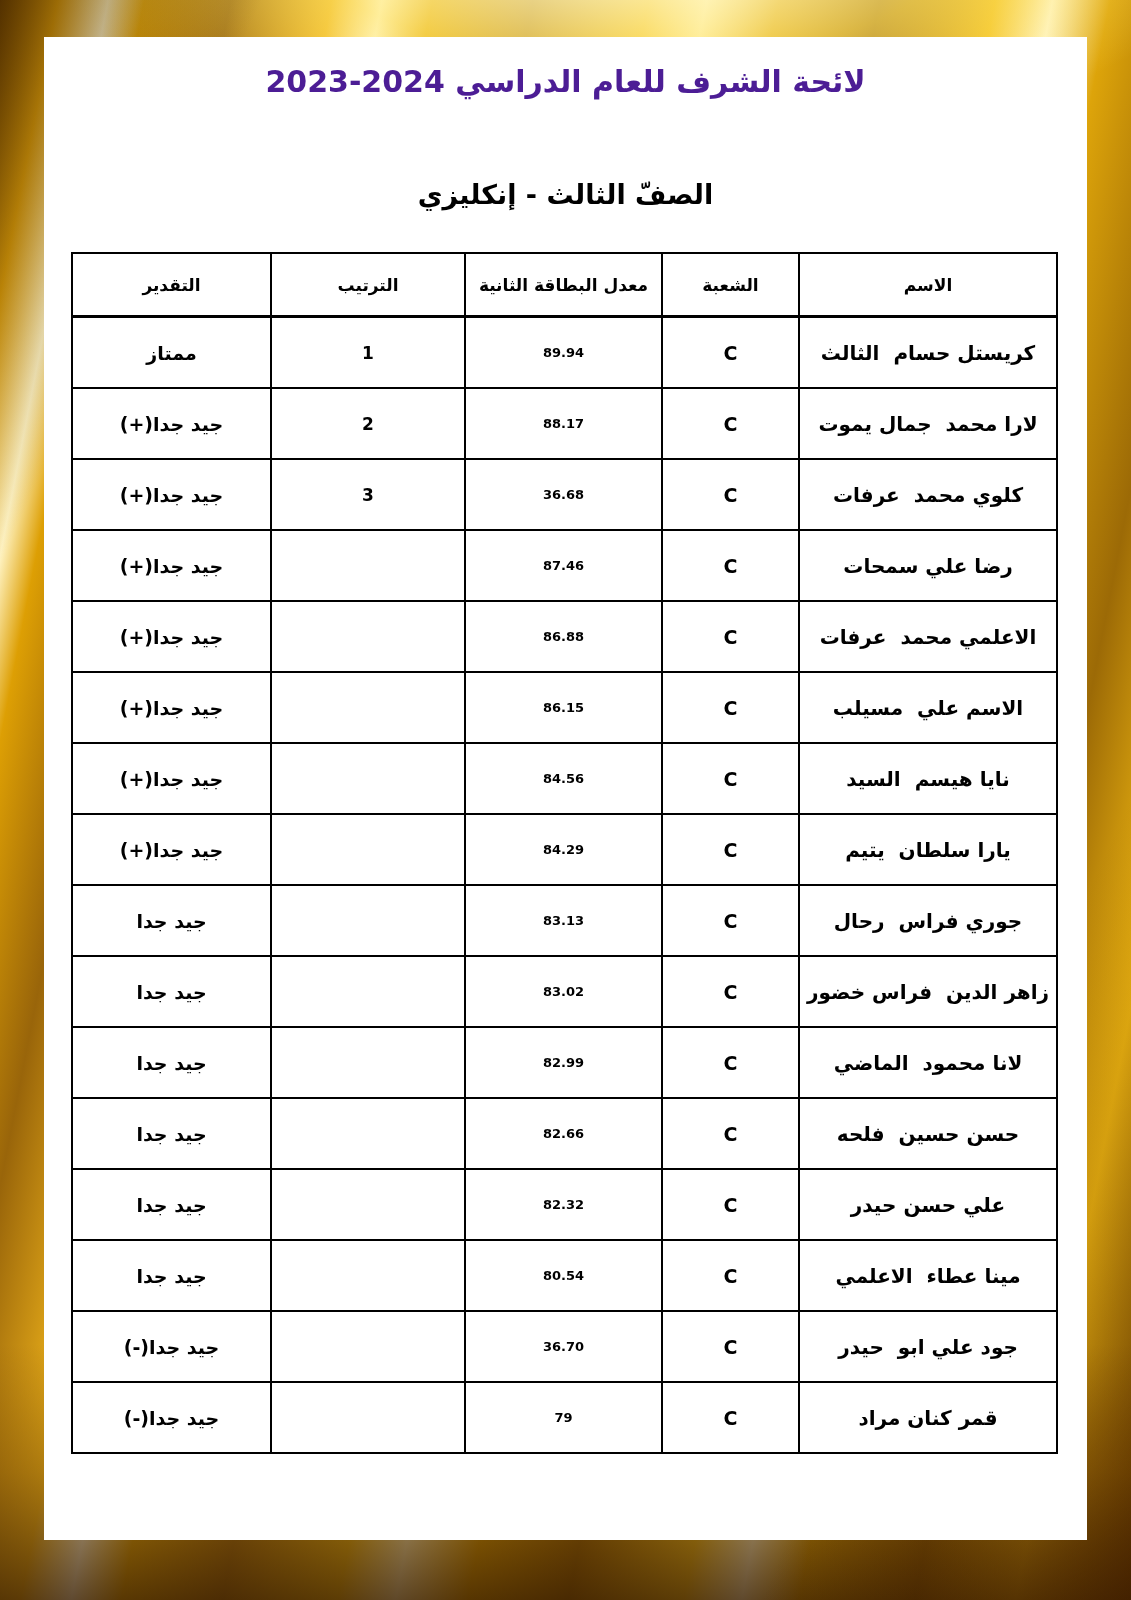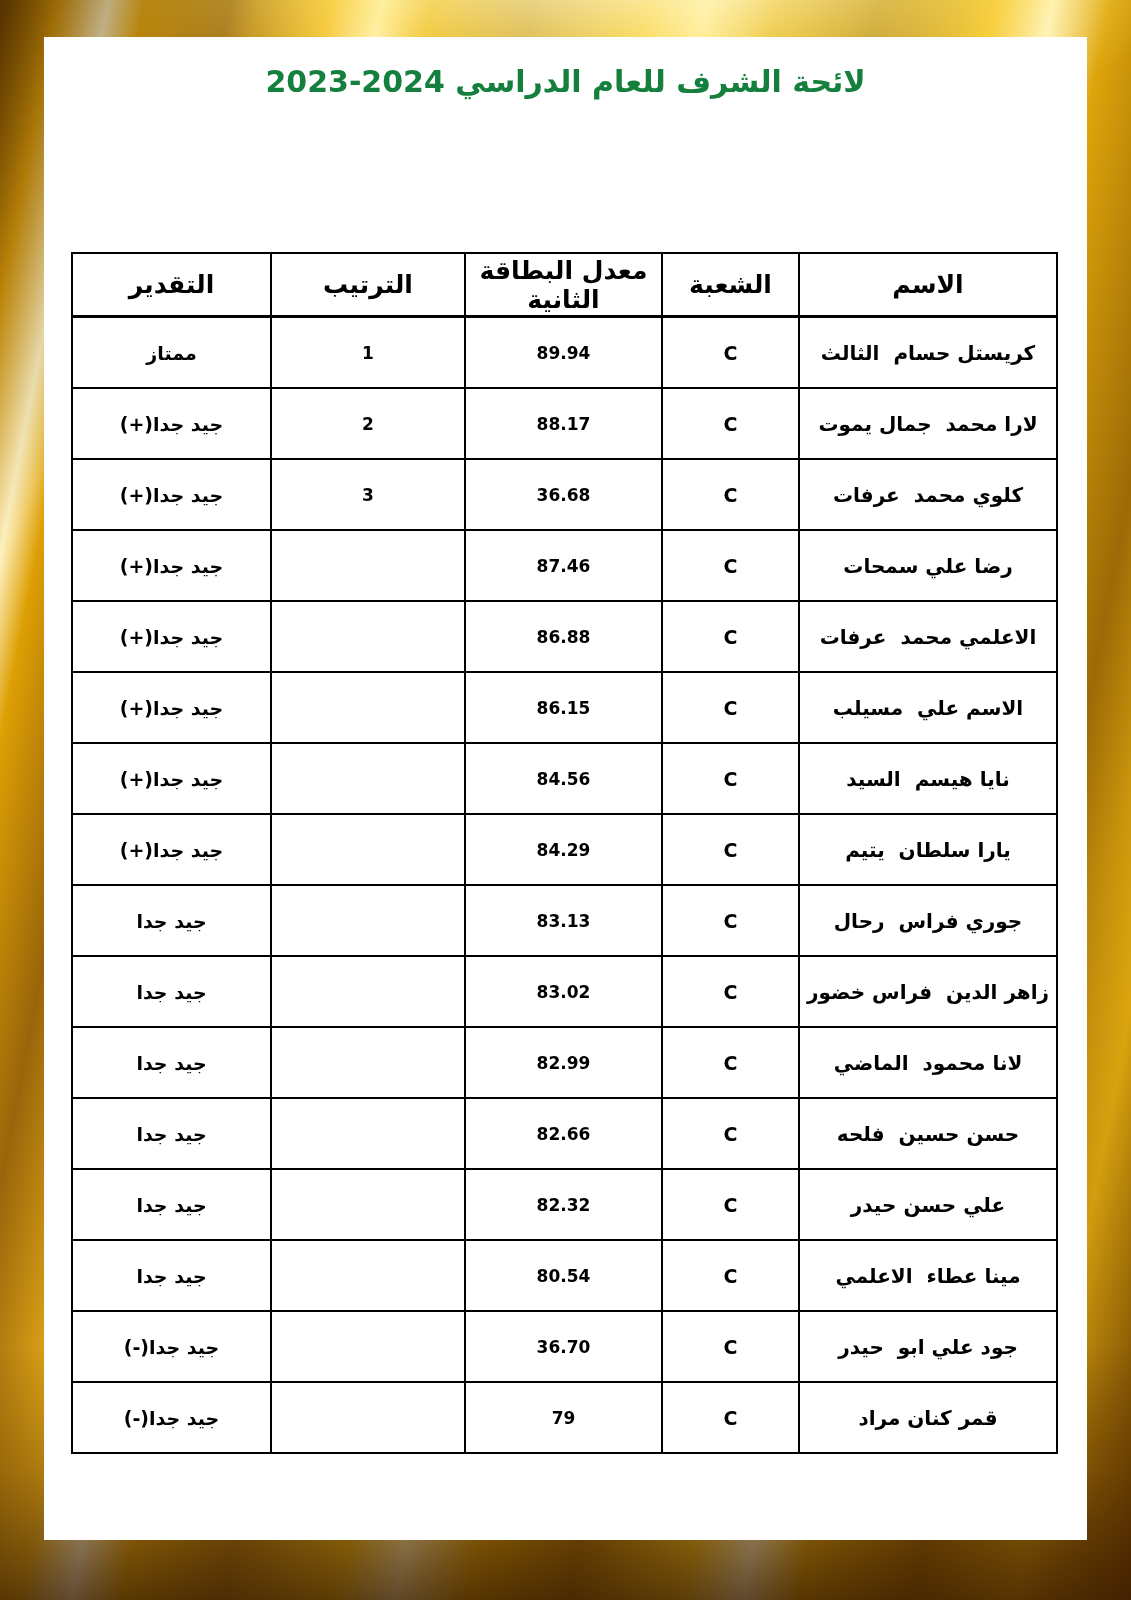--- a/index.html
+++ b/index.html
@@ -29,62 +29,63 @@
   
   .page {
     position:absolute; left:44px; top:37px; width:1043px; height:1503px;
     background:#ffffff; color:#000;
     direction:rtl;
   }
 
   .titles {
     position:absolute; top:22px; left:0; right:0;
     text-align:center; font-weight:bold;
-    font-size:30px; line-height:46px; color:#15803d;
+    font-size:30px; line-height:46px; color:#4c1d95;
   }
   .subtitle {
     position:absolute; top:139px; left:0; right:0;
     text-align:center; font-weight:bold;
     font-size:27px; line-height:38px; color:#000;
   }
 
   
   table.honor {
     position:absolute; left:27px; top:215px;
     width:985px; border-collapse:collapse; table-layout:fixed;
     direction:rtl;
   }
   table.honor th, table.honor td {
     border:2px solid #000;
     text-align:center; vertical-align:middle;
     font-weight:bold; color:#000; padding:0;
     overflow:hidden;
   }
   table.honor th {
-    height:61px; font-size:25px; border-bottom-width:3px;
+    height:61px; font-size:17px; border-bottom-width:3px;
   }
   table.honor td { height:69px; }
 
   td.col-name    { font-size:20px; white-space:pre; }
   td.col-section { font-size:19px; }
-  td.col-average { font-size:17px; }
+  td.col-average { font-size:13px; }
   td.col-rank    { font-size:17px; }
   td.col-grade   { font-size:19px;border-radius:16px; }
 </style>
 </head>
 <body>
 
 <div class="bg"></div>
 
 <div class="page">
 
   <div class="titles">
     <div>لائحة الشرف للعام الدراسي 2024-2023</div>
   </div>
 
+  <div class="subtitle">الصفّ الثالث - إنكليزي</div>
 
   <table class="honor">
     <colgroup>
       <col style="width:258px">
       <col style="width:137px">
       <col style="width:197px">
       <col style="width:194px">
       <col style="width:199px">
     </colgroup>
     <thead>

